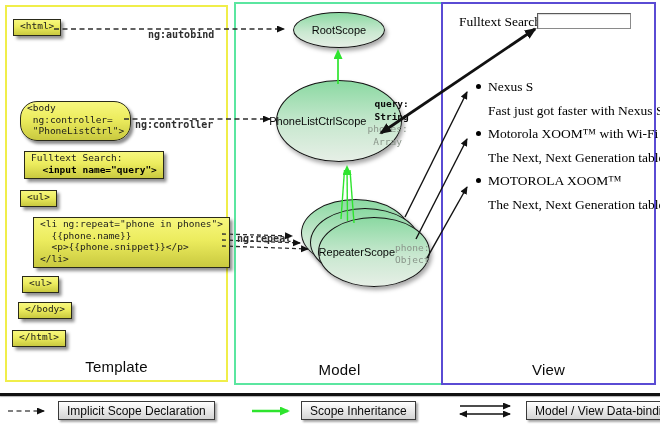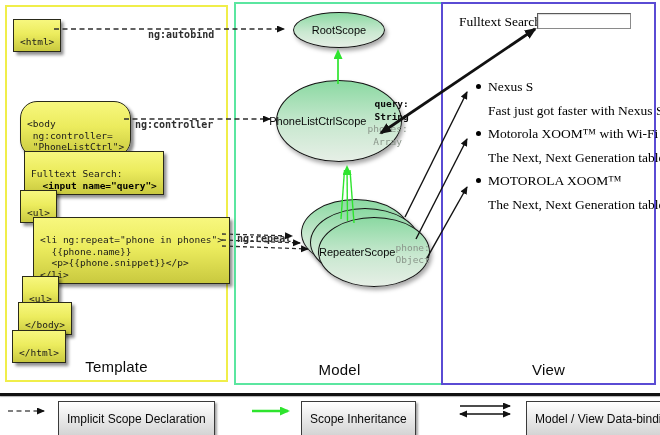--- a/index.html
+++ b/index.html
@@ -24,21 +24,21 @@
   .panel.view{left:441px;top:2px;width:211px;height:379px;border:2px solid var(--panel-view-border);}
   .panel-label{
     position:absolute;bottom:5px;left:0;width:100%;text-align:center;
     font-size:15px;color:#0a0a0a;letter-spacing:.2px;
   }
   .code-box{
     position:absolute;
     background:linear-gradient(180deg,var(--code-top) 0%,#ecec5e 45%,var(--code-bottom) 100%);
     border:1px solid #2a2a1a;
     box-shadow:2.5px 3px 3px rgba(0,0,0,.45);
-    padding:16px 6px 3px 6px;
+    padding:0 6px 3px 6px;
     font-family:"DejaVu Sans Mono","Liberation Mono",monospace;
     font-size:9.5px;line-height:11.5px;color:#1a1a1a;
     white-space:pre;
   }
   .code-box .b{font-weight:700;color:#000;}
   .conn-label{
     position:absolute;
     font-family:"DejaVu Sans Mono","Liberation Mono",monospace;
     font-size:10px;font-weight:700;color:#2e2e2e;white-space:pre;margin-top:12px;
   }
@@ -65,21 +65,21 @@
     box-shadow:inset 1px 1px 1px rgba(0,0,0,.15);
     background:#fff;font-size:11px;padding:0 2px;
   }
   .separator{position:absolute;left:0;top:393px;width:660px;height:3px;background:#111;box-shadow:0 1px 1px rgba(0,0,0,.3);}
   .legend-box{
     position:absolute;top:401px;height:17px;
     background:linear-gradient(180deg,#ffffff,#d4d4d4);
     border:1.5px solid #3a3a3a;
     box-shadow:1.5px 1.5px 2px rgba(0,0,0,.35);
     font-size:12px;color:#0a0a0a;
-    display:flex;align-items:center;padding:8px 8px;white-space:nowrap;
+    display:flex;align-items:center;padding:0 8px;white-space:nowrap;
   }
   svg.overlay{position:absolute;left:0;top:0;pointer-events:none;}
   .dashline{stroke:#2e2e2e;stroke-width:1.5;stroke-dasharray:5 3.5;fill:none;}
   .dashline.thin{stroke-width:1.3;stroke-dasharray:4 3;}
   .greenline{stroke:var(--arrow-green);fill:none;}
   .blackline{stroke:#111;fill:none;}
 </style>
 </head>
 <body>
 
@@ -124,21 +124,21 @@
     <div class="t">PhoneListCtrl</div>
     <div class="t">Scope</div>
     <div class="props">
       <div class="em">query: String</div>
       <div class="mut">phones: Array</div>
     </div>
   </div>
 
   <div class="scope" style="left:301px;top:199px;width:107px;height:66px;"></div>
   <div class="scope" style="left:310px;top:208px;width:108px;height:67px;"></div>
-  <div class="scope" style="left:318px;top:217px;width:110px;height:68px;justify-content:space-between;">
+  <div class="scope" style="left:318px;top:217px;width:110px;height:68px;">
     <div class="t">Repeater</div>
     <div class="t">Scope</div>
     <div class="props">
       <div class="mut">phone: Object</div>
     </div>
   </div>
 
   <div class="search-row-label">Fulltext Search:</div>
   <input class="search-input" type="text" value="" style="">
 

